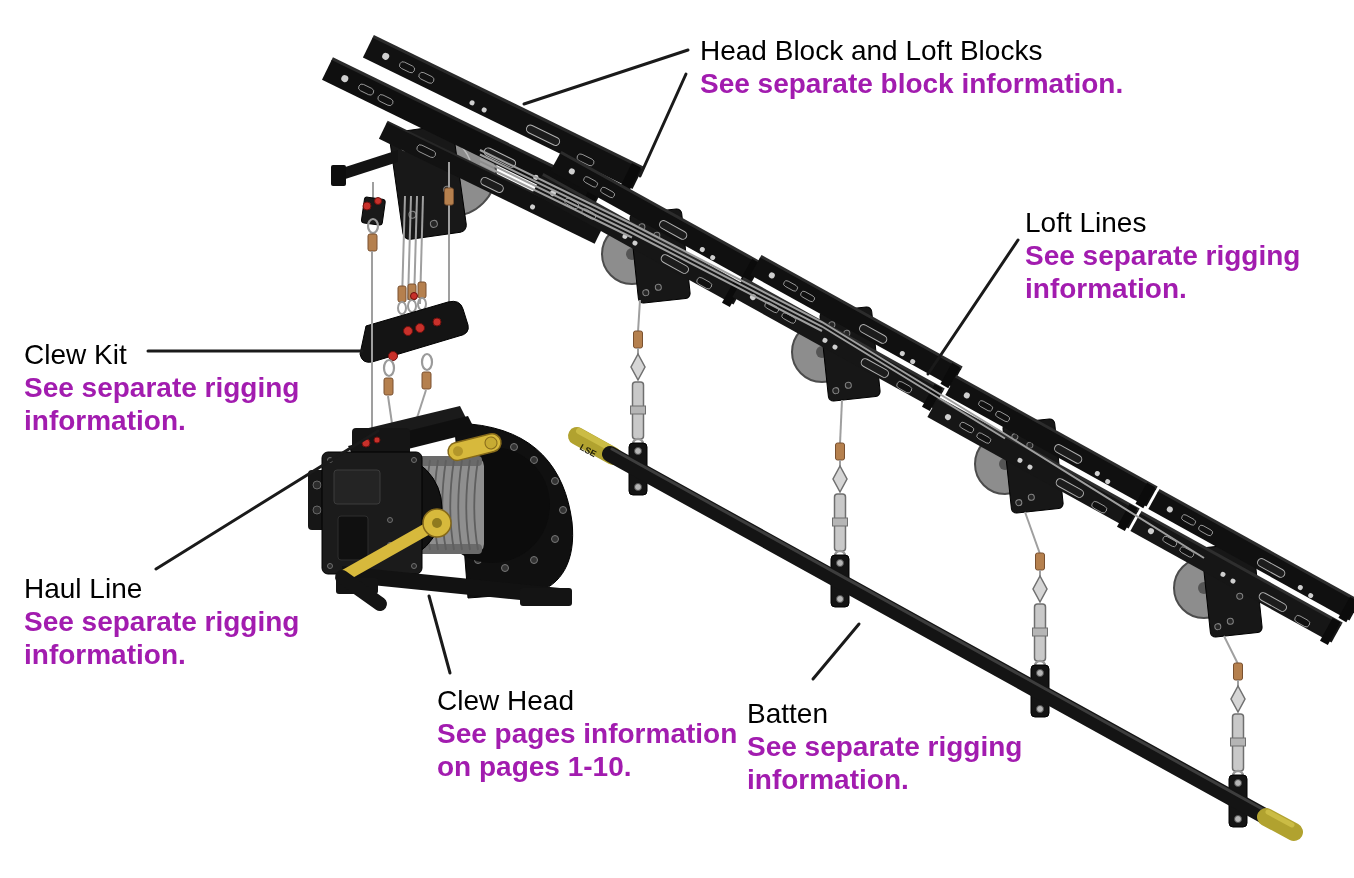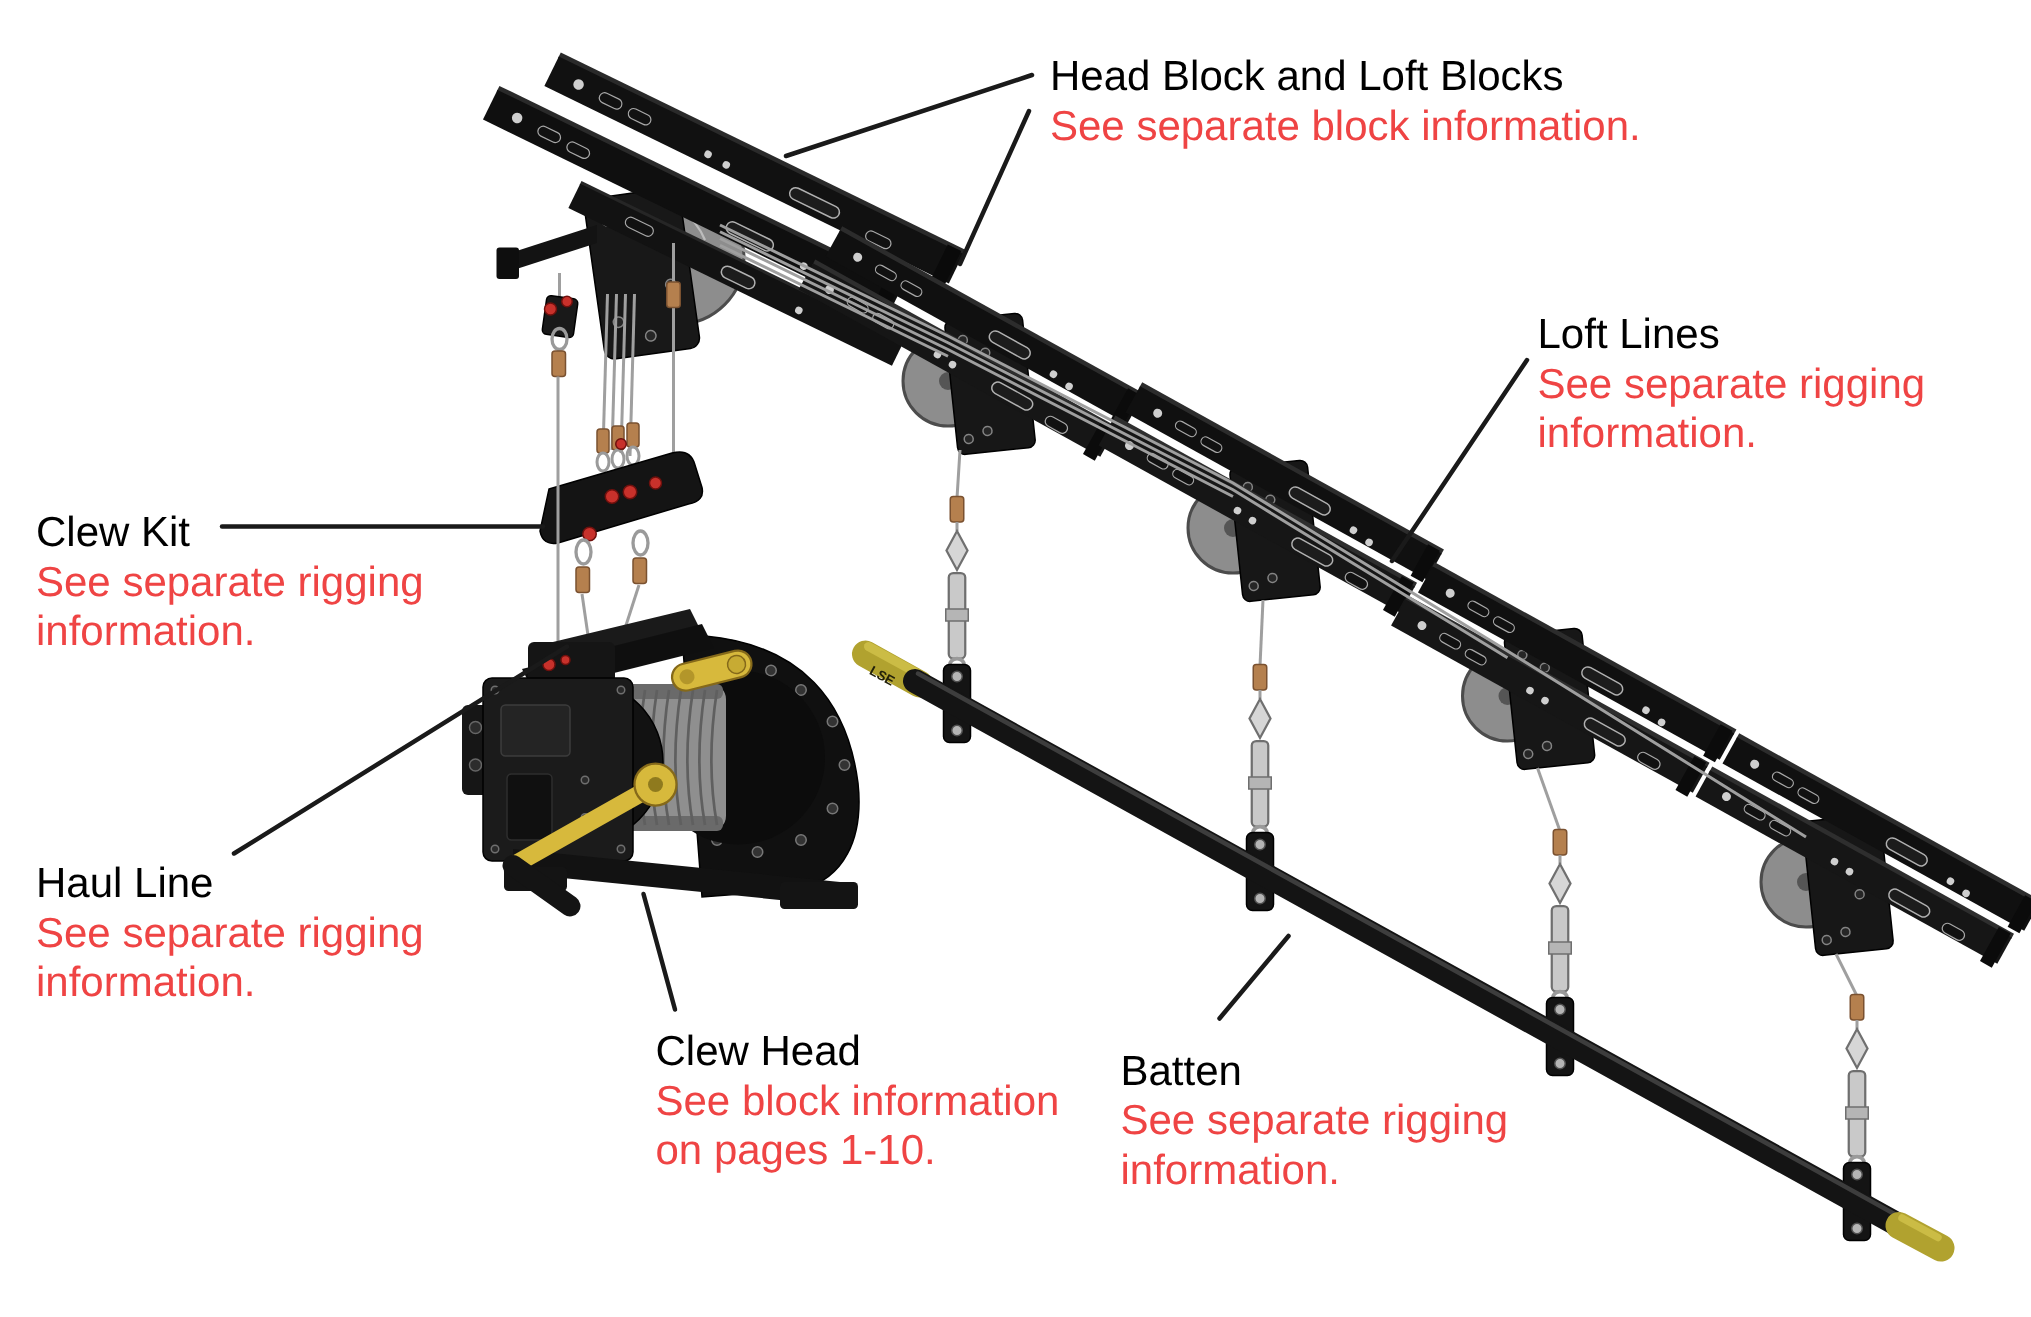--- a/index.html
+++ b/index.html
@@ -1,21 +1,21 @@
 <!DOCTYPE html>
 <html><head>
 <meta charset="utf-8">
 <style>
   html,body{margin:0;padding:0;background:#ffffff;}
   .canvas{position:relative;width:1354px;height:878px;background:#ffffff;overflow:hidden;
           font-family:"Liberation Sans", sans-serif;}
   .canvas svg{position:absolute;left:0;top:0;}
   .callout{position:absolute;color:#000;}
   .callout-title{font-weight:normal;font-size:28px;line-height:33px;white-space:nowrap;}
-  .callout-line{font-weight:normal;font-size:28px;line-height:33px;white-space:nowrap;color:#ef4444;}
+  .callout-line{font-weight:bold;font-size:28px;line-height:33px;white-space:nowrap;color:#a21caf;}
 </style>
 </head>
 <body>
 
 <div class="canvas">
 
 <svg width="1354" height="878" viewBox="0 0 1354 878">
   <defs>
 
     <g id="loftblock">
@@ -334,21 +334,21 @@
 </div>
 
 <div class="callout" style="left:24px;top:572px;">
   <div class="callout-title">Haul Line</div>
   <div class="callout-line">See separate rigging</div>
   <div class="callout-line">information.</div>
 </div>
 
 <div class="callout" style="left:437px;top:684px;">
   <div class="callout-title">Clew Head</div>
-  <div class="callout-line">See block information</div>
+  <div class="callout-line">See pages information</div>
   <div class="callout-line">on pages 1-10.</div>
 </div>
 
 <div class="callout" style="left:747px;top:697px;">
   <div class="callout-title">Batten</div>
   <div class="callout-line">See separate rigging</div>
   <div class="callout-line">information.</div>
 </div>
 
 </div>

